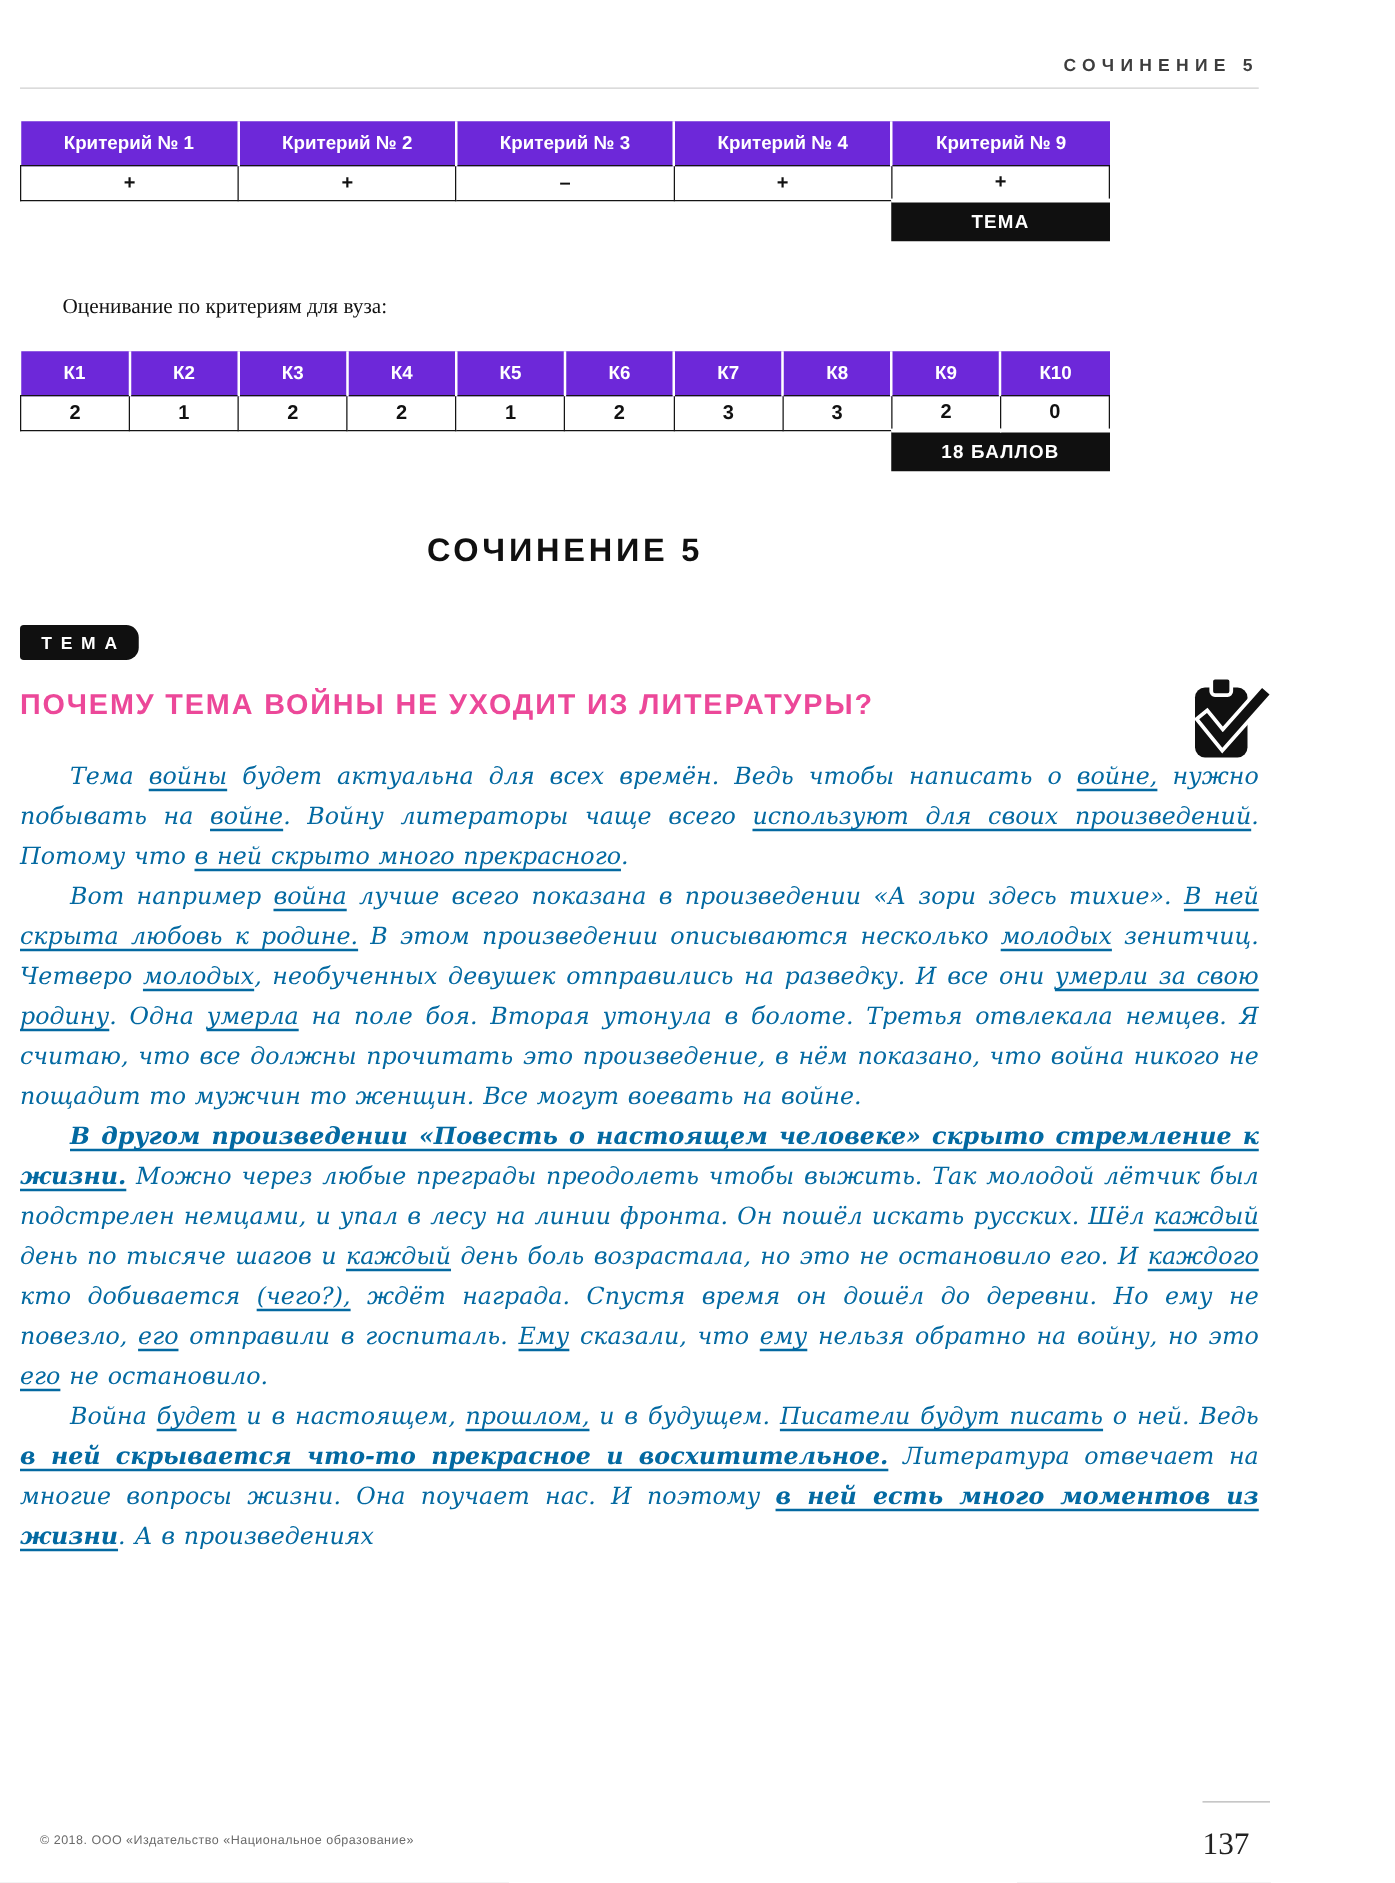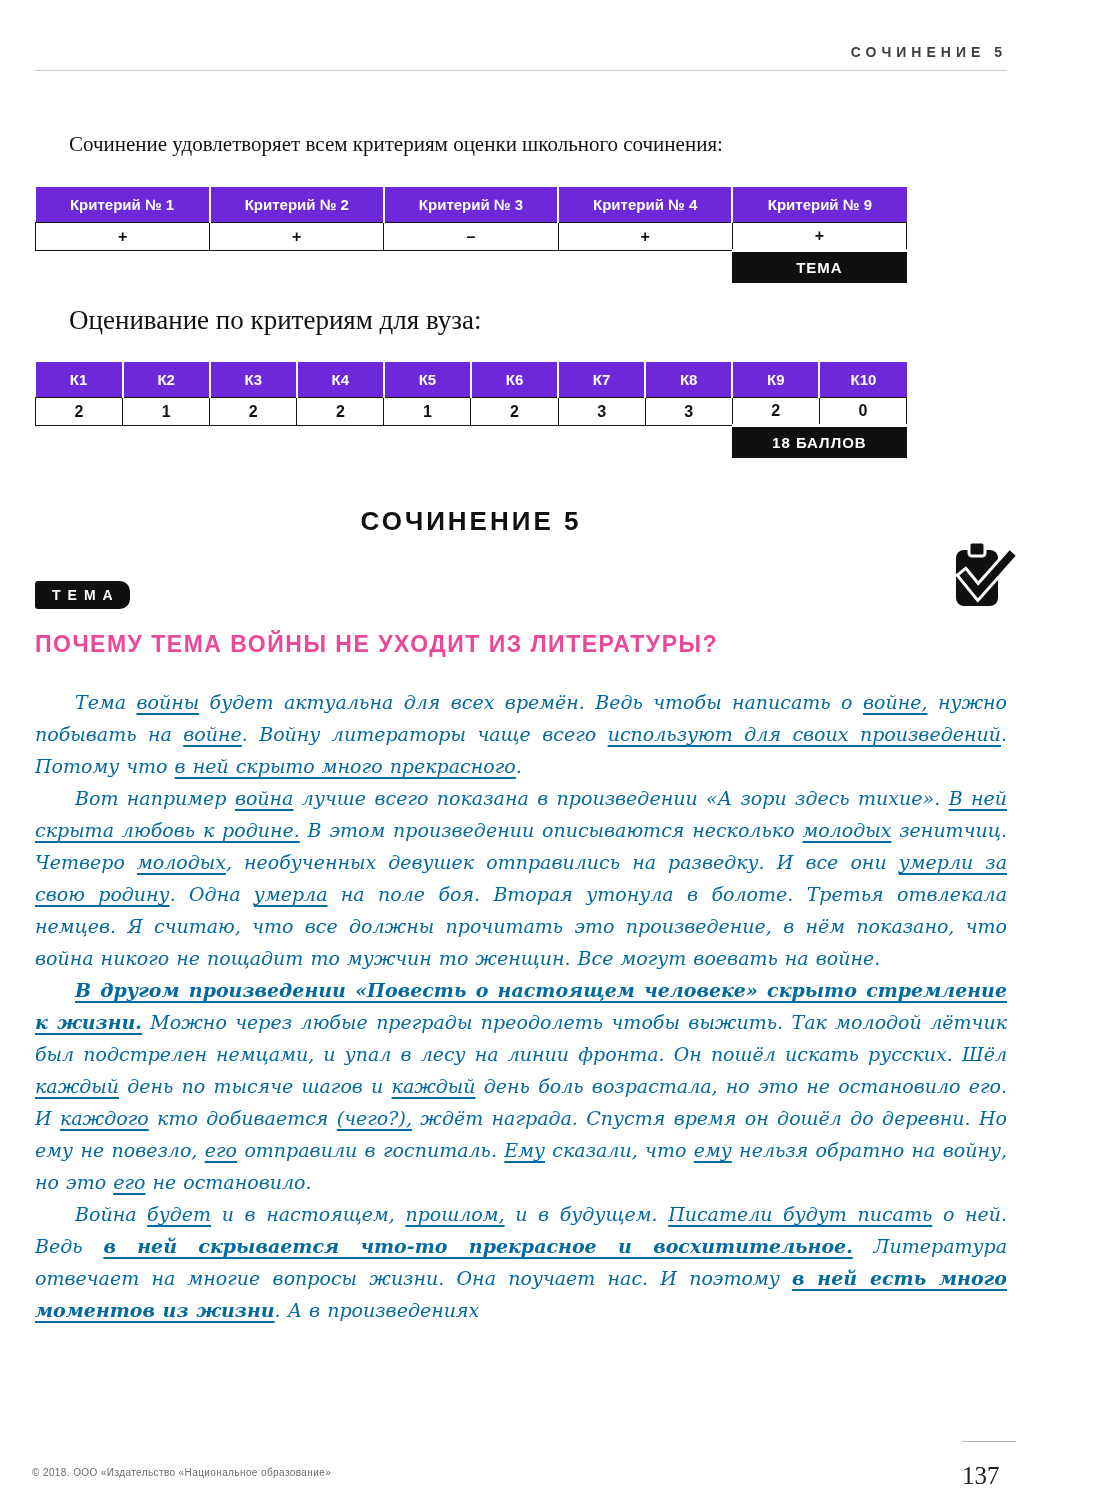--- a/index.html
+++ b/index.html
@@ -2,21 +2,21 @@
 <html><head>
 <meta charset="utf-8">
 <style>
   * { margin:0; padding:0; box-sizing:border-box; }
   html,body { background:#e9e9e9; }
   .page {
     width:1116px; height:1506px; margin:0 auto; position:relative;
     background:#ffffff; overflow:hidden; color:#1a1a1a;
     font-family:"Liberation Serif", serif;
   }
-  .content { padding:44px 109px 0 35px; }
+  .content { padding:44px 109px 0 16px; }
 
   .running-header {
     text-align:right; font-family:"Liberation Sans", sans-serif;
     font-size:14px; font-weight:600; letter-spacing:5px; color:#3d3d3d;
   }
   .header-rule { border-bottom:1.5px solid #cfcfcf; margin-top:10px; }
 
   .intro {
     margin-top:56px; font-size:21px; line-height:1.62;
     text-indent:34px; text-align:justify; color:#111;
@@ -33,21 +33,21 @@
     border:1.5px solid #141414; text-align:center; padding:4px 0;
     font-family:"Liberation Sans", sans-serif; font-weight:700; font-size:16px; color:#111;
   }
   table.tbl td.spacer { border:none; }
   table.tbl td.verdict {
     border:none; border-top:3px solid #fff;
     background:#101010; color:#fff; text-align:center; padding:7px 0;
     font-family:"Liberation Sans", sans-serif; font-weight:700; font-size:15px; letter-spacing:1px;
   }
 
-  .uni-label { margin-top:22px; font-size:27px; text-indent:34px; color:#111; }
+  .uni-label { margin-top:42px; font-size:17px; text-indent:34px; color:#111; }
 
   .section-title {
     margin-top:48px; width:872px; text-align:center;
     font-family:"Liberation Sans", sans-serif; font-weight:700;
     font-size:26px; letter-spacing:3px; color:#101010;
   }
 
   .tema-badge {
     display:inline-block; margin-top:44px;
     background:#101010; color:#fff; font-family:"Liberation Sans", sans-serif;
@@ -84,21 +84,20 @@
 </style>
 </head>
 <body>
 
 <div class="page">
   <div class="content">
 
     <div class="running-header">СОЧИНЕНИЕ 5</div>
     <div class="header-rule"></div>
 
-    <p class="intro">Сочинение удовлетворяет всем критериям оценки школьного сочинения:</p>
 
     <table class="tbl">
       <thead>
         <tr>
           <th>Критерий № 1</th>
           <th>Критерий № 2</th>
           <th>Критерий № 3</th>
           <th>Критерий № 4</th>
           <th>Критерий № 9</th>
         </tr>

